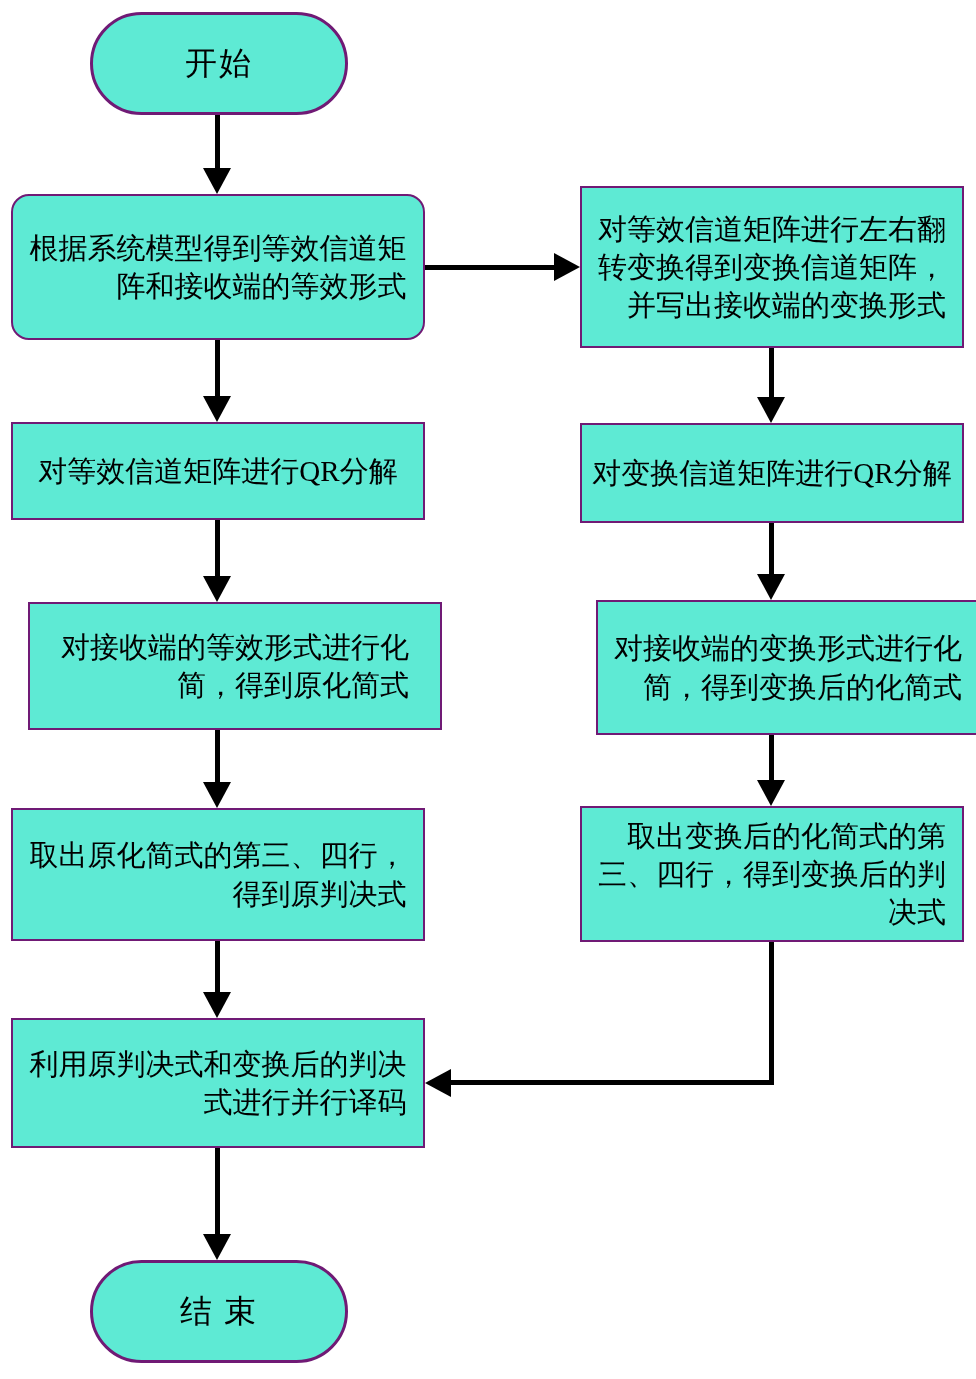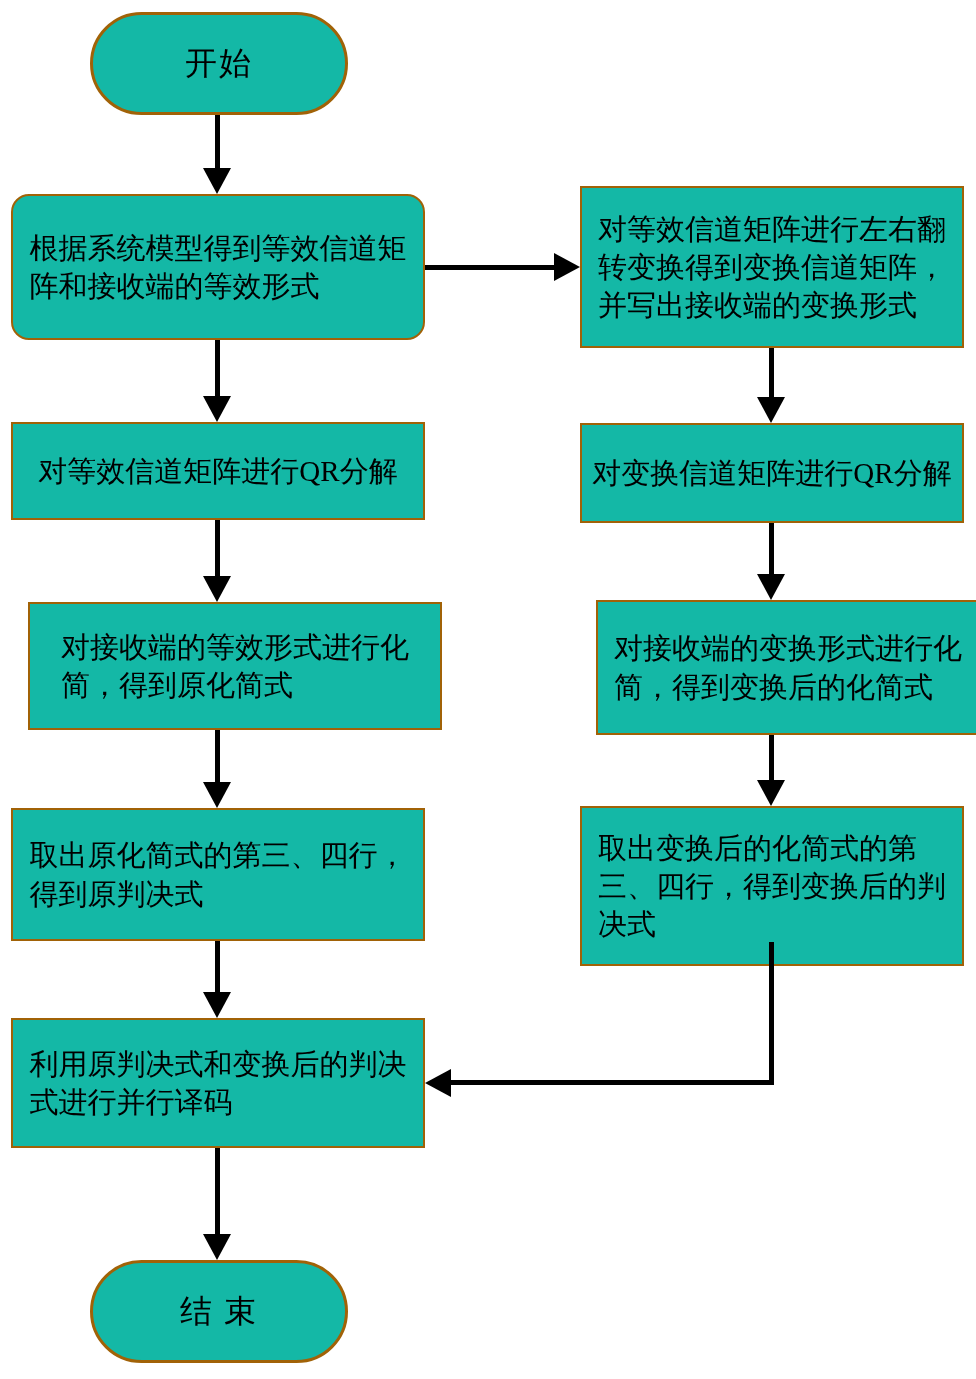--- a/index.html
+++ b/index.html
@@ -12,26 +12,26 @@
     width: 976px;
     height: 1379px;
     background: #ffffff;
     font-family: "Liberation Serif", "DejaVu Serif", serif;
     color: #000000;
     overflow: hidden;
   }
   .node {
     position: absolute;
     box-sizing: border-box;
-    border: 2px solid #a16207;
-    background: #14b8a6;
+    border: 2px solid #701a75;
+    background: #5eead4;
     display: flex;
     align-items: center;
     justify-content: center;
-    text-align: left;
+    text-align: right;
     font-size: 29px;
     line-height: 1.32;
     white-space: pre-line;
   }
   .terminal {
     border-width: 3px;
     border-radius: 52px;
     font-size: 32px;
     letter-spacing: 2px;
   }
@@ -89,21 +89,21 @@
 
   <div class="node" style="left:11px; top:602px; width:414px; height:128px;margin-left:17px;">对接收端的等效形式进行化
 简，得到原化简式</div>
 
   <div class="node" style="left:596px; top:600px; width:384px; height:135px;">对接收端的变换形式进行化
 简，得到变换后的化简式</div>
 
   <div class="node" style="left:11px; top:808px; width:414px; height:133px;">取出原化简式的第三、四行，
 得到原判决式</div>
 
-  <div class="node" style="left:580px; top:806px; width:384px; height:160px;">取出变换后的化简式的第
+  <div class="node" style="left:580px; top:806px; width:384px; height:136px;">取出变换后的化简式的第
 三、四行，得到变换后的判
 决式</div>
 
   <div class="node" style="left:11px; top:1018px; width:414px; height:130px;">利用原判决式和变换后的判决
 式进行并行译码</div>
 
   <div class="node terminal" style="left:90px; top:1260px; width:258px; height:103px;">结 束</div>
 
   <div class="vline" style="left:215px; top:115px; height:53px;"></div>
   <div class="ah-down" style="left:203px; top:168px;"></div>

